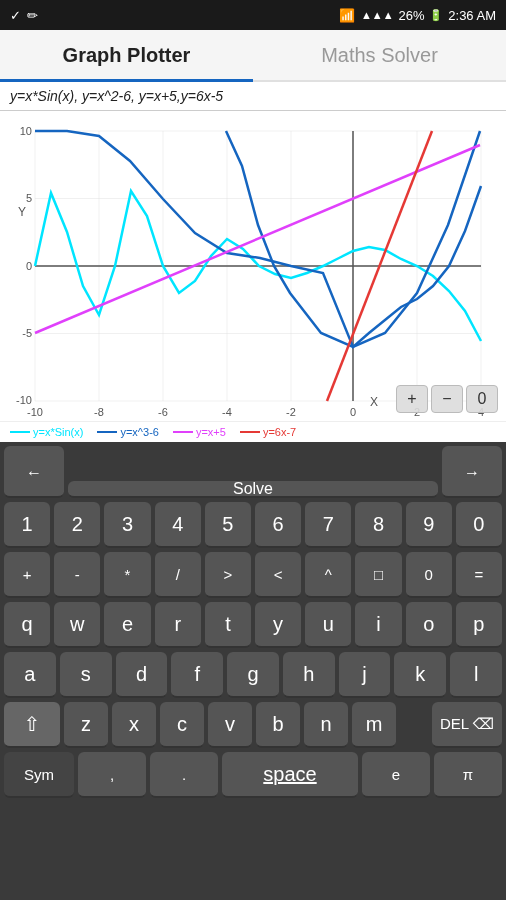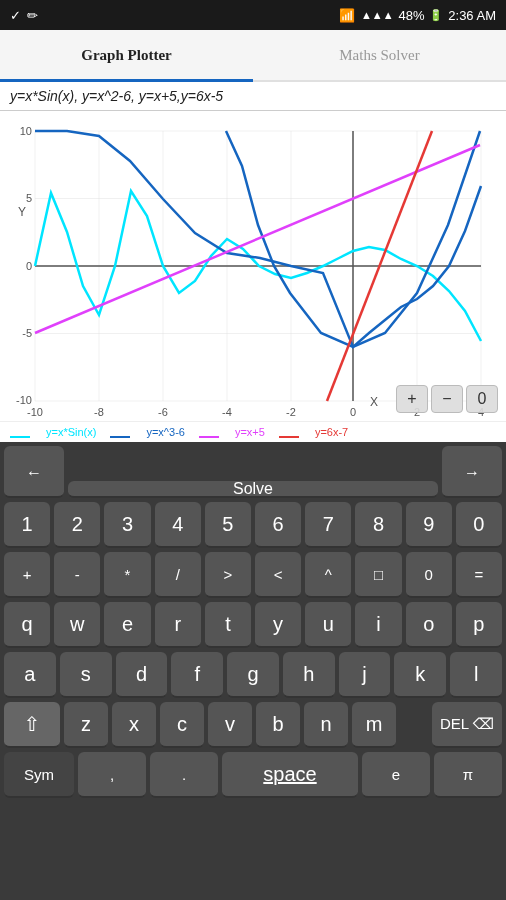--- a/index.html
+++ b/index.html
@@ -32,25 +32,24 @@
       background: #f5f5f5;
       height: 52px;
       display: flex;
       border-bottom: 2px solid #e0e0e0;
     }
     .tab {
       flex: 1;
       display: flex;
       align-items: center;
       justify-content: center;
-      font-size: 15px;
+      font-size: 20px;
       cursor: pointer;
       color: #999;
       position: relative;
-      font-family: Liberation Serif, serif;
     }
     .tab.active {
       color: #222;
       font-weight: bold;
     }
     .tab.active::after {
       content: '';
       position: absolute;
       bottom: -2px;
       left: 0;
@@ -106,21 +105,21 @@
     .legend-bar {
       background: white;
       padding: 4px 10px;
       display: flex;
       align-items: center;
       gap: 14px;
       font-size: 11px;
       border-top: 1px solid #eee;
       flex-wrap: wrap;
     }
-    .legend-item { display: flex; align-items: flex-end; gap: 16px; }
+    .legend-item { display: flex; align-items: center; gap: 3px; }
     .legend-line { display: inline-block; width: 20px; height: 2px; }
 
     
     .keyboard-area {
       flex: 1;
       background: #3a3a3a;
       display: flex;
       flex-direction: column;
       padding: 4px 4px 2px 4px;
       gap: 4px;
@@ -176,21 +175,21 @@
 <body>
 
 <div class="status-bar">
   <div class="status-left">
     <span>✓</span>
     <span>✏</span>
   </div>
   <div class="status-right">
     <span>📶</span>
     <span style="font-size:11px">▲▲▲</span>
-    <span>48%</span>
+    <span>26%</span>
     <span style="font-size:11px">🔋</span>
     <span>2:36 AM</span>
   </div>
 </div>
 
 <div class="tab-bar">
   <div class="tab active">
     <span>Graph Plotter</span>
   </div>
   <div class="tab">

